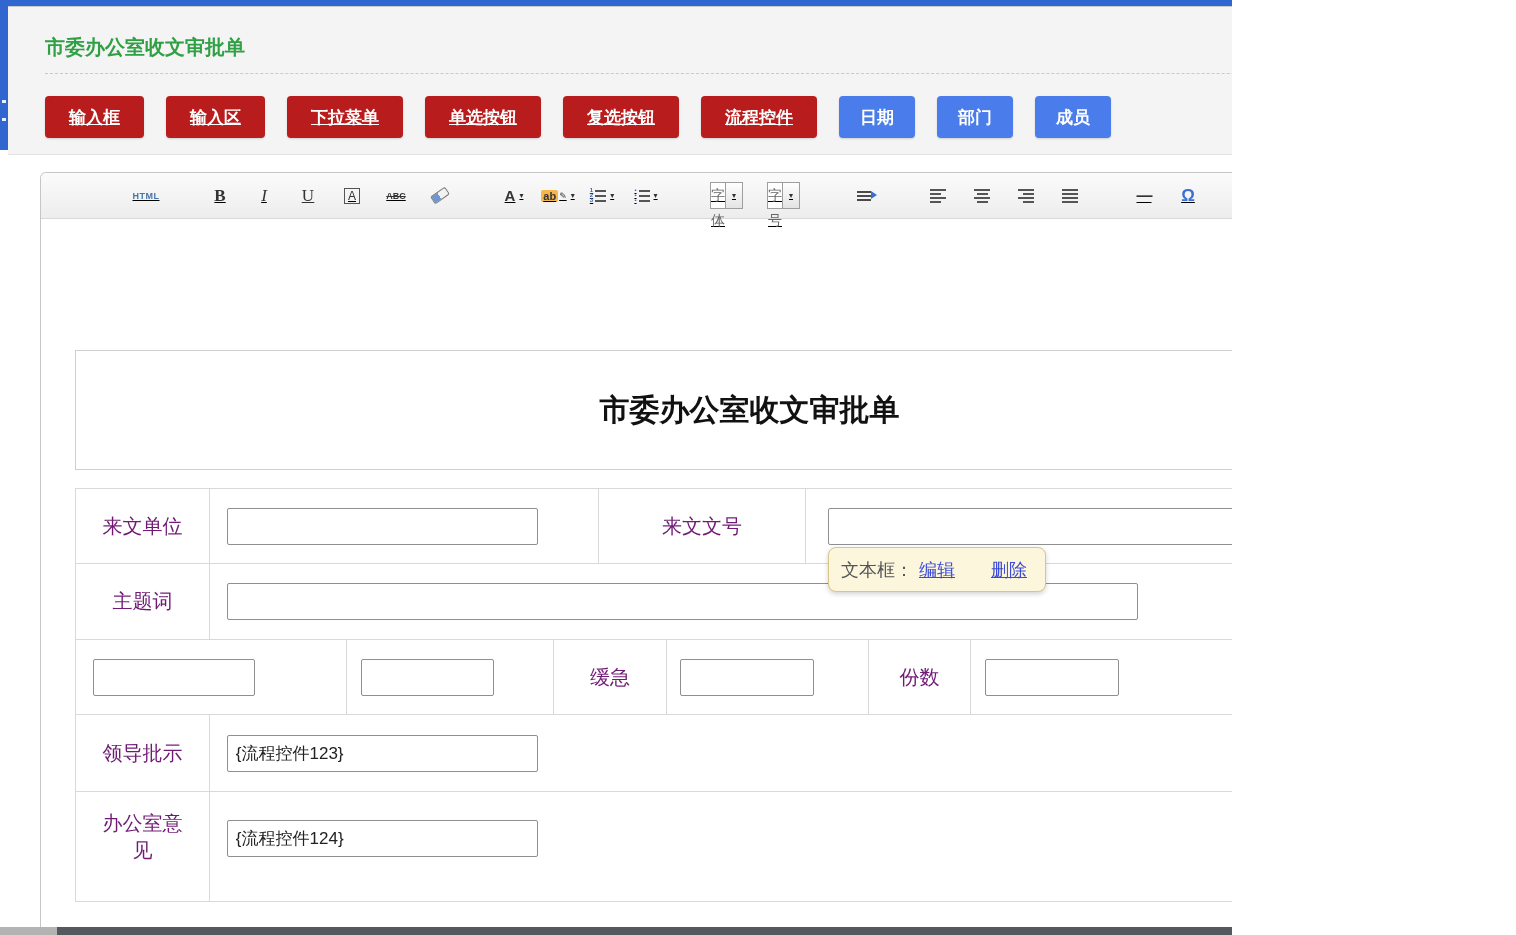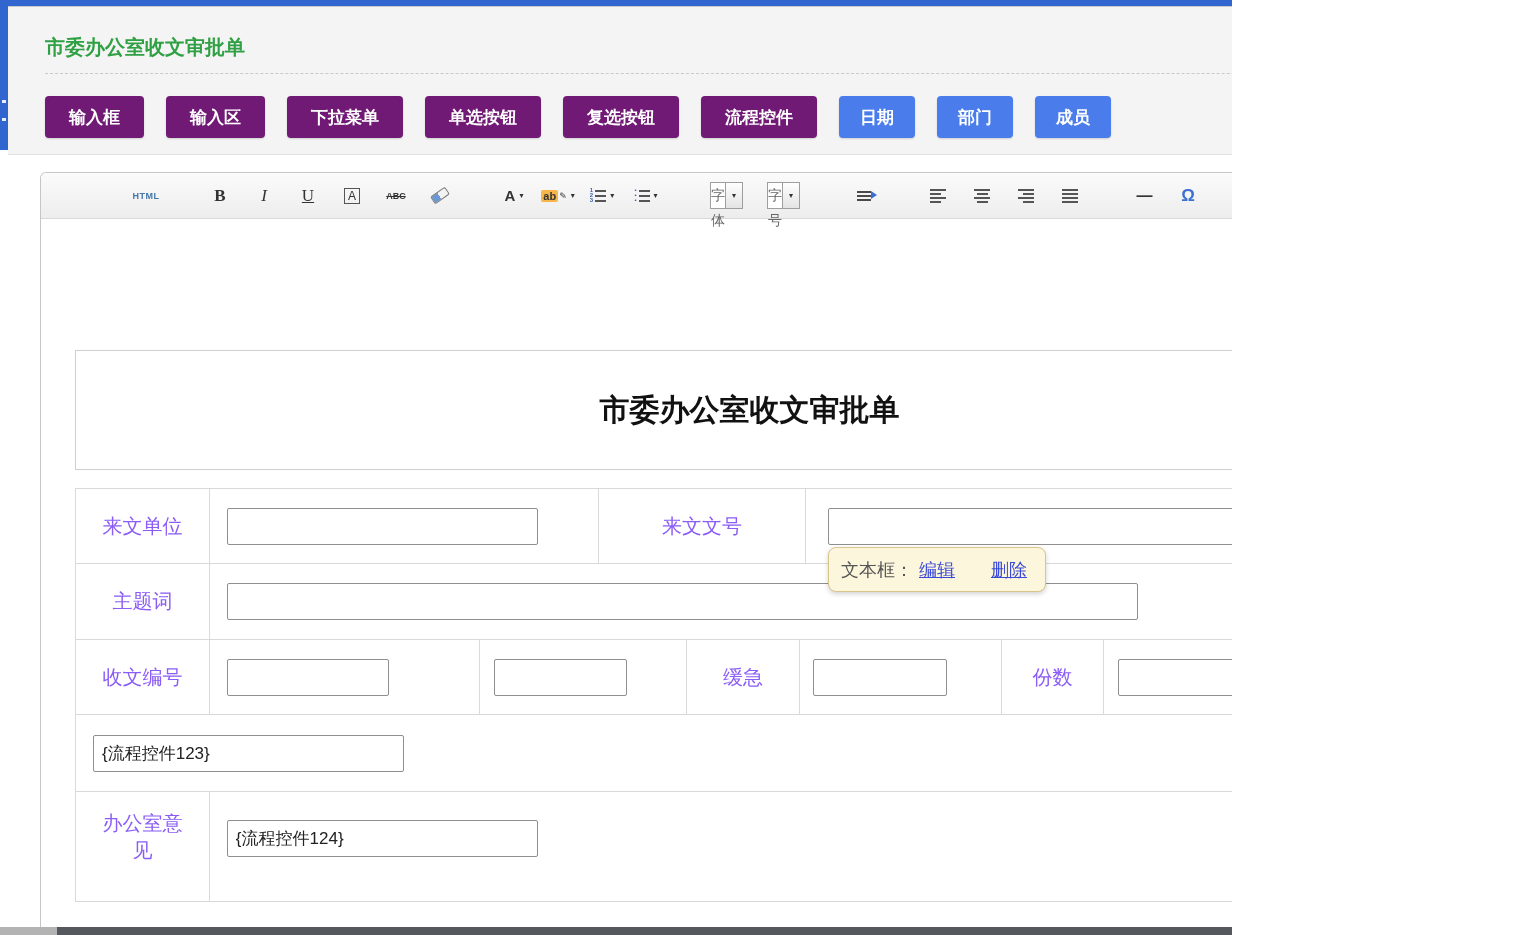--- a/index.html
+++ b/index.html
@@ -21,29 +21,29 @@
   .actions { position:absolute; right:40px; top:18px; display:flex; gap:13px; }
   .btn { border:none; color:#fff; font-weight:bold; font-size:17px; height:41px; padding:0 20px;
     border-radius:4px; cursor:pointer; font-family:inherit; }
   .btn.cyan { background:#5bc0de; }
   .btn.green { background:#2aa745; }
   .btn.red { background:#d9534f; }
   .dashed-divider { position:absolute; left:37px; right:36px; top:66px; border-top:1px dashed #c9c9c9; }
   .palette { position:absolute; left:37px; top:89px; display:flex; gap:22px; }
   .pbtn { border:none; color:#fff; font-weight:bold; font-size:17px; height:42px; padding:0 24px;
     border-radius:4px; cursor:pointer; font-family:inherit; box-shadow:0 1px 2px rgba(0,0,0,.15); }
-  .pbtn.cyan { background:#701a75; }
+  .pbtn.cyan { background:#b91c1c;text-decoration:underline; }
   .pbtn.blue { background:#4a7deb; padding:0 21px; }
 
   
   .editor { position:absolute; left:40px; top:172px; width:1417px; height:763px;
     border:1px solid #c6c6c6; border-bottom:none; border-radius:6px 6px 0 0; background:#fff; }
   .toolbar { height:46px; display:flex; align-items:center; gap:24px; padding:0 14px 0 95px;
     background:linear-gradient(#fbfbfb,#ededed); border-bottom:1px solid #d9d9d9;
-    border-radius:6px 6px 0 0; }
+    border-radius:6px 6px 0 0;text-decoration:underline; }
   .tbtn { display:flex; align-items:center; justify-content:center; min-width:20px; height:26px;
     cursor:pointer; color:#333; }
   .sep { width:1px; height:24px; background:#cfcfcf; margin:0 3px; }
   .g-html { font-size:9px; font-weight:bold; color:#4477aa; letter-spacing:.5px; }
   .g-serif { font-family:"Liberation Serif","DejaVu Serif",serif; font-size:17px; }
   .g-bold { font-weight:bold; }
   .g-italic { font-style:italic; }
   .g-under { text-decoration:underline; }
   .g-charbox { font-size:12px; border:1px solid #555; padding:0 3px; line-height:14px; }
   .g-strike { font-size:9px; font-weight:bold; text-decoration:line-through; }
@@ -91,21 +91,21 @@
   
   .doc { position:relative; }
   .title-box { margin:131px 0 0 34px; width:1349px; height:120px; border:1px solid #cfcfcf;
     display:flex; align-items:center; justify-content:center; }
   .form-title { font-size:30px; font-weight:bold; color:#111; }
   .form-table { margin:18px 0 0 34px; width:1349px; border:1px solid #d9d9d9; }
   .frow { display:flex; border-top:1px solid #d9d9d9; }
   .frow:first-child { border-top:none; }
   .fcell { border-left:1px solid #d9d9d9; display:flex; align-items:center; }
   .fcell:first-child { border-left:none; }
-  .flabel { justify-content:center; font-size:20px; color:#8b5cf6; text-align:center; }
+  .flabel { justify-content:center; font-size:20px; color:#701a75; text-align:center; }
   .tin { border:1px solid #8f8f8f; border-radius:2px; height:37px; background:#fff;
     font-size:17px; color:#222; padding:0 8px; font-family:inherit; }
   .h74 { height:74px; } .h77 { height:77px; } .h76 { height:76px; } .h75 { height:75px; } .h110 { height:110px; }
   .topalign { align-items:flex-start; }
 
   
   .tooltip { position:absolute; left:828px; top:547px; width:218px; height:45px; z-index:30;
     background:#fcf6dc; border:1px solid #d9c48a; border-radius:8px; box-shadow:0 2px 5px rgba(0,0,0,.18);
     display:flex; align-items:center; padding:0 12px; gap:0; }
   .tooltip .pre { font-size:18px; color:#555; }
@@ -290,38 +290,38 @@
 
 
         <div class="frow h76">
           <div class="fcell flabel" style="width:133px">主题词</div>
           <div class="fcell" style="width:1216px; padding-left:17px">
             <input class="tin" style="width: 911px;">
           </div>
         </div>
 
         <div class="frow h75">
-          <div class="fcell flabel" style="width:133px">收文编号</div>
           <div class="fcell" style="width:270px; padding-left:17px">
             <input class="tin" style="width: 162px;">
           </div>
           <div class="fcell" style="width:207px; padding-left:14px">
             <input class="tin" style="width: 133px;">
           </div>
           <div class="fcell flabel" style="width:113px">缓急</div>
           <div class="fcell" style="width:202px; padding-left:13px">
             <input class="tin" style="width: 134px;">
           </div>
           <div class="fcell flabel" style="width:102px">份数</div>
           <div class="fcell" style="width:202px; padding-left:14px">
             <input class="tin" style="width: 134px;">
           </div>
         </div>
 
         <div class="frow h77">
+          <div class="fcell flabel" style="width:133px">领导批示</div>
           <div class="fcell" style="width:1216px; padding-left:17px">
             <input class="tin" style="width: 311px;" value="{流程控件123}">
           </div>
         </div>
 
         <div class="frow h110">
           <div class="fcell flabel topalign" style="width:133px; padding:18px 20px 0 20px">办公室意见</div>
           <div class="fcell topalign" style="width:1216px; padding:28px 0 0 17px">
             <input class="tin" style="width: 311px;" value="{流程控件124}">
           </div>

